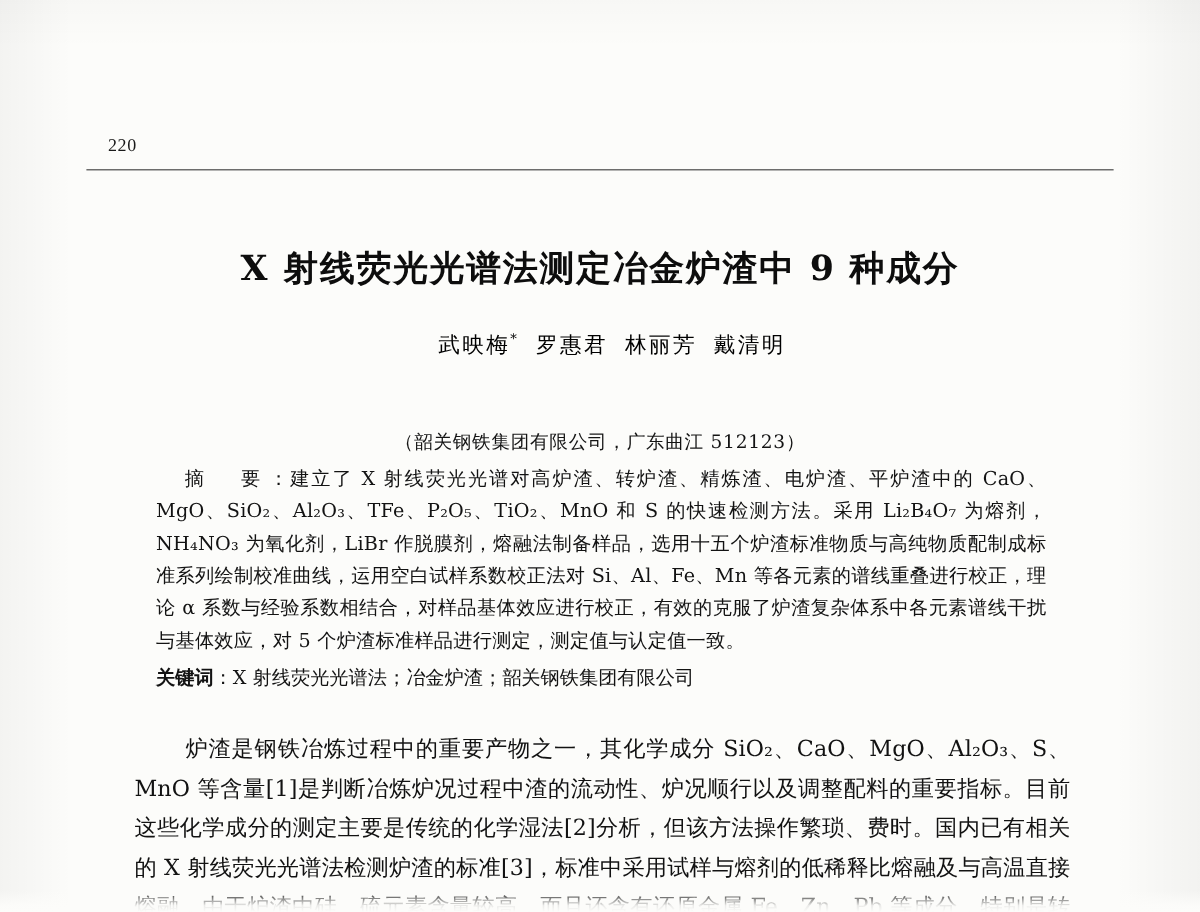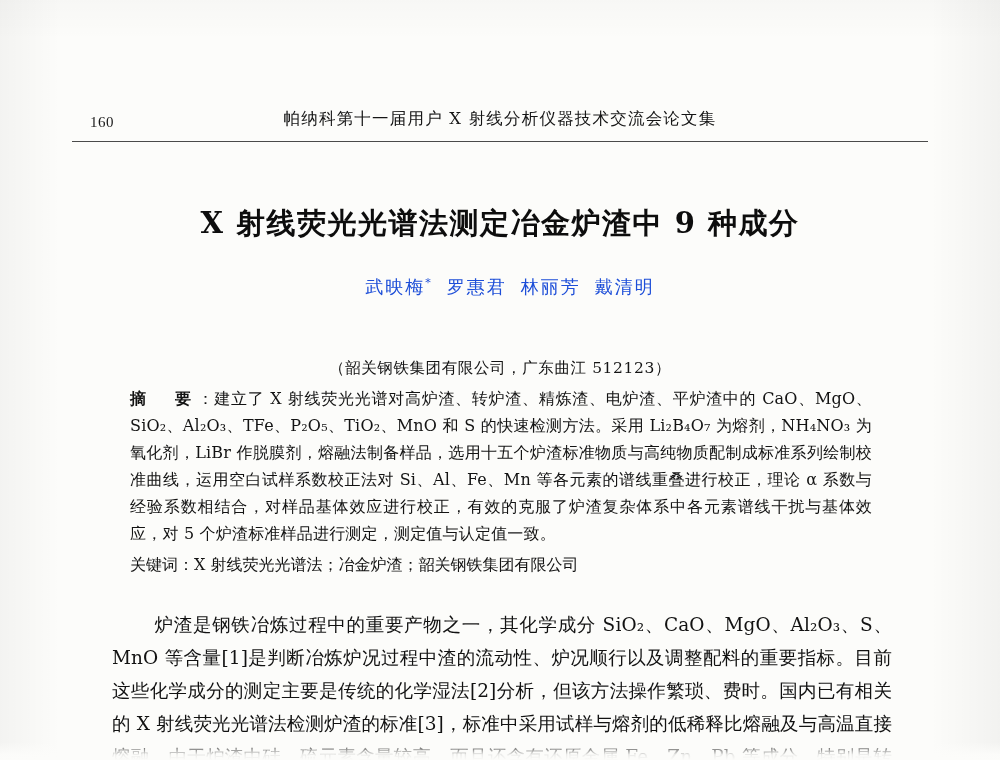--- a/index.html
+++ b/index.html
@@ -81,21 +81,21 @@
   }
 
   .authors {
     position: absolute;
     left: 0;
     right: 0;
     top: 275px;
     text-align: center;
     font-size: 18px;
     letter-spacing: 2px;
-    color: #1d4ed8;
+    color: #000000;
     font-family: "DejaVu Serif", serif;
     padding-left: 20px;
   }
   .authors .sep {
     display: inline-block;
     width: 14px;
   }
   .authors sup {
     font-size: 11px;
     vertical-align: super;
@@ -120,35 +120,36 @@
     right: 128px;
     top: 385px;
     font-size: 16px;
     line-height: 27px;
     text-align: justify;
     color: #131313;
     font-family: "DejaVu Serif", serif;
     letter-spacing: 0.2px;
   }
   .abstract .lead {
-    font-weight: bold;
+    font-weight: normal;
     letter-spacing: 6px;
+    margin-left: 24px;
   }
   .kw {
     position: absolute;
     left: 130px;
     right: 128px;
     top: 552px;
     font-size: 16px;
     line-height: 26px;
     color: #131313;
     font-family: "DejaVu Serif", serif;
   }
   .kw .lead {
-    font-weight: normal;
+    font-weight: bold;
   }
 
   .body-text {
     position: absolute;
     left: 112px;
     right: 108px;
     top: 608px;
     font-size: 18.5px;
     line-height: 33px;
     text-align: justify;
@@ -172,22 +173,21 @@
     background: linear-gradient(180deg, rgba(252,252,250,0) 0%, rgba(252,252,250,0.92) 70%, rgba(252,252,250,1) 100%);
     pointer-events: none;
   }
 </style>
 </head>
 <body>
 
 <div class="page">
 
   <div class="header">
-    <div class="page-number">160</div>
-    <div class="running-head">帕纳科第十一届用户 X 射线分析仪器技术交流会论文集</div>
+    <div class="page-number">220</div>
   </div>
   <div class="header-rule"></div>
 
   <h1 class="title">X 射线荧光光谱法测定冶金炉渣中 9 种成分</h1>
 
   <div class="authors">
     <span>武映梅</span><sup>*</sup><span class="sep"></span><span>罗惠君</span><span class="sep"></span><span>林丽芳</span><span class="sep"></span><span>戴清明</span>
   </div>
 
   <div class="affiliation">（韶关钢铁集团有限公司，广东曲江 512123）</div>

